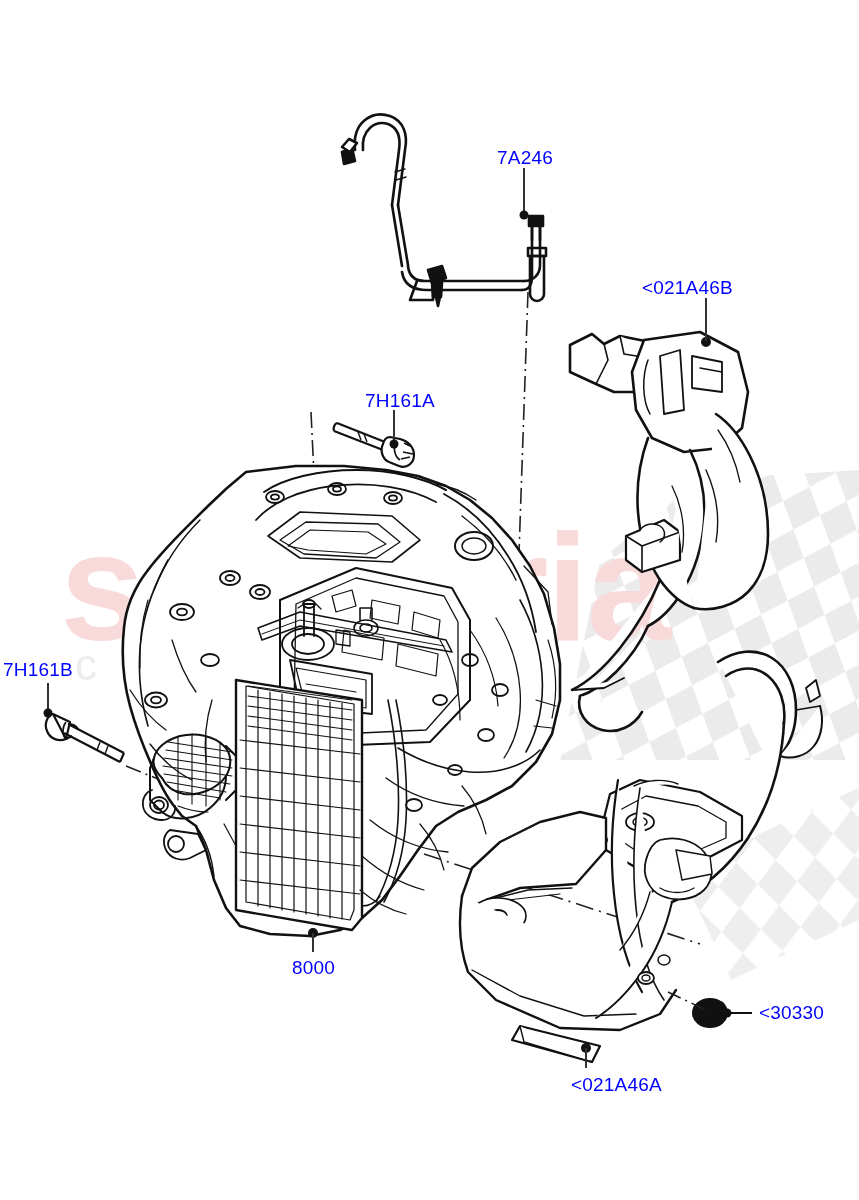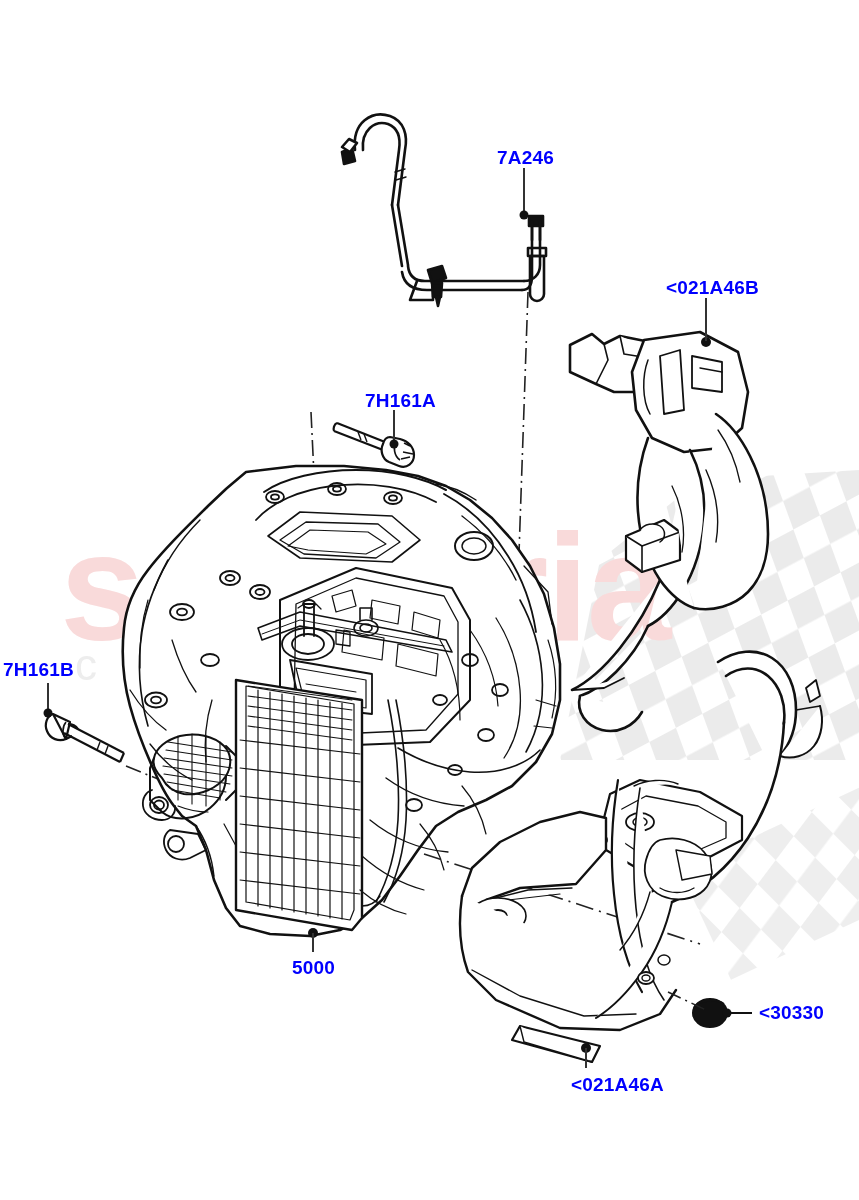--- a/index.html
+++ b/index.html
@@ -23,21 +23,21 @@
     left: 0;
     top: 0;
     width: 859px;
     height: 1200px;
   }
   .label {
     position: absolute;
     color: #0000ff;
     font-family: "Liberation Sans", sans-serif;
     font-size: 19px;
-    font-weight: 700;
+    font-weight: 400;
     letter-spacing: 0.2px;
     white-space: nowrap;
     line-height: 1;
   }
 </style>
 </head>
 <body>
 
 <div id="page">
 
@@ -423,25 +423,25 @@
       <path d="M694 1008 C698 1000 716 998 724 1004" fill="none" stroke="#111" stroke-width="2"></path>
     </g>
     <line x1="727" y1="1013" x2="752" y2="1013" stroke="#111" stroke-width="2"></line>
     <circle cx="727" cy="1013" r="4.5" fill="#111"></circle>
     <line x1="668" y1="992" x2="706" y2="1010" stroke="#222" stroke-width="1.6" stroke-dasharray="14 5 2 5"></line>
 
   </svg>
 
   <div class="label" style="left:497px; top:148px;">7A246</div>
 
-  <div class="label" style="left:666px; top:278px;">&lt;021A46B</div>
+  <div class="label" style="left:642px; top:278px;">&lt;021A46B</div>
 
   <div class="label" style="left:365px; top:391px;">7H161A</div>
 
   <div class="label" style="left:3px; top:660px;">7H161B</div>
 
-  <div class="label" style="left:292px; top:958px;">5000</div>
+  <div class="label" style="left:292px; top:958px;">8000</div>
 
   <div class="label" style="left:759px; top:1003px;">&lt;30330</div>
 
   <div class="label" style="left:533px; top:1075px;margin-left:38px;">&lt;021A46A</div>
 
 </div>
 
 </body></html>

